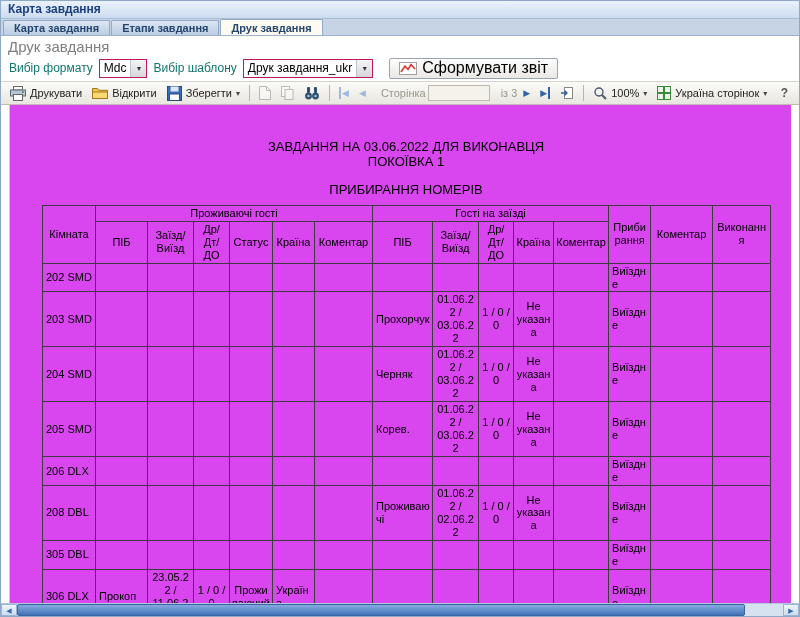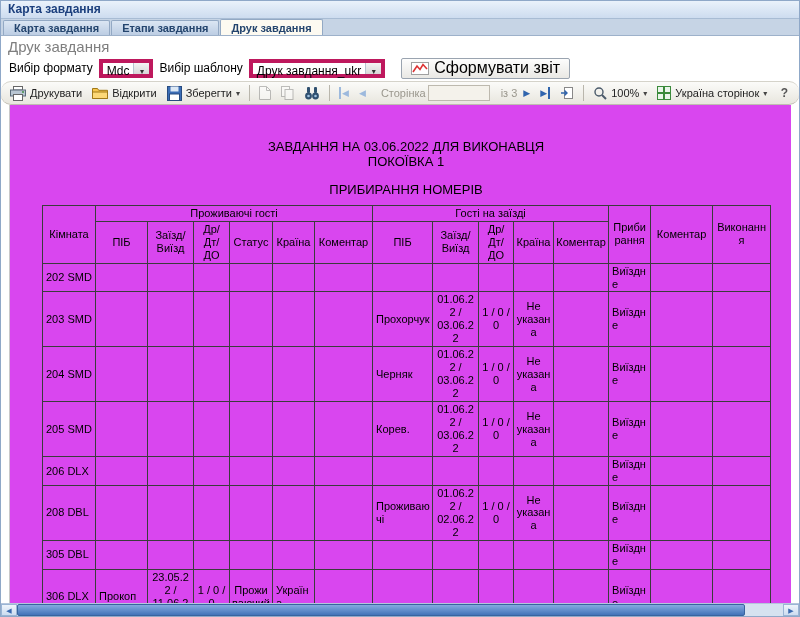--- a/index.html
+++ b/index.html
@@ -13,28 +13,28 @@
   
   .tabbar { height:17px; flex:0 0 17px; background:#c6d4e5; display:flex; align-items:flex-end; padding-left:2px; border-bottom:1px solid #9db1ca; }
   .tab { font-size:11px; font-weight:bold; color:#24456e; padding:1px 10px 1px; margin-right:1px; background:linear-gradient(#dbe6f3,#bccde3); border:1px solid #93a9c4; border-bottom:none; border-radius:2px 2px 0 0; white-space:nowrap; cursor:default; }
   .tab.active { background:#fdfaf1; padding-top:2px; }
 
   
   .page-heading { flex:0 0 21px; font-size:15px; color:#7f7f7f; padding:2px 7px 0; background:#fff; }
 
   
   .controls { flex:0 0 24px; display:flex; align-items:center; padding:0 8px 2px; font-size:12px; background:#fff; gap:6px; }
-  .ctl-label { color:#000000; }
-  .select { display:inline-flex; align-items:stretch; border:4px solid #be185d; background:#fff; height:19px; cursor:default; }
+  .ctl-label { color:#0f766e; }
+  .select { display:inline-flex; align-items:stretch; border:1px solid #be185d; background:#fff; height:19px; cursor:default; }
   .sel-text { padding:1px 4px 0; font-size:12px; white-space:nowrap; }
   .sel-caret { width:16px; background:linear-gradient(#f4f4f4,#d7d7d7); border-left:1px solid #b8c4d0; text-align:center; font-size:8px; color:#333; line-height:17px; }
   .gen-btn { display:inline-flex; align-items:center; gap:5px; border:1px solid #9aa4b0; border-radius:2px; background:linear-gradient(#fdfdfd,#e9e8e4); height:21px; padding:0 9px; font-size:16px; margin-left:10px; cursor:default; }
 
   
-  .toolbar { flex:0 0 24px; display:flex; align-items:center; background:linear-gradient(#fbfbf9,#e8e6de); border-top:1px solid #d5d3ca; border-bottom:1px solid #bfbcb1; padding:0 5px; font-size:11px; color:#222; gap:2px;border-radius:10px; }
+  .toolbar { flex:0 0 24px; display:flex; align-items:center; background:linear-gradient(#fbfbf9,#e8e6de); border-top:1px solid #d5d3ca; border-bottom:1px solid #bfbcb1; padding:0 5px; font-size:11px; color:#222; gap:2px; }
   .tbtn { display:inline-flex; align-items:center; gap:4px; padding:2px 4px; border-radius:2px; white-space:nowrap; cursor:default; }
   .tbtn.disabled svg { opacity:.45; }
   .tsep { width:1px; height:16px; background:#b9b6ac; margin:0 3px; }
   .caret { font-size:8px; color:#444; }
   .navglyph { font-size:9px; color:#2f64ad; line-height:12px; }
   .nav.dim .navglyph { color:#9db9dd; }
   .nav.first .navglyph { border-left:2px solid currentColor; padding-left:1px; }
   .nav.last .navglyph { border-right:2px solid currentColor; padding-right:1px; }
   .tlabel-dim { color:#9a978d;margin-left:9px; }
   .page-input { width:62px; height:16px; border:1px solid #bdb9ae; background:#f4f2eb; font-size:11px; padding:0 2px; }

